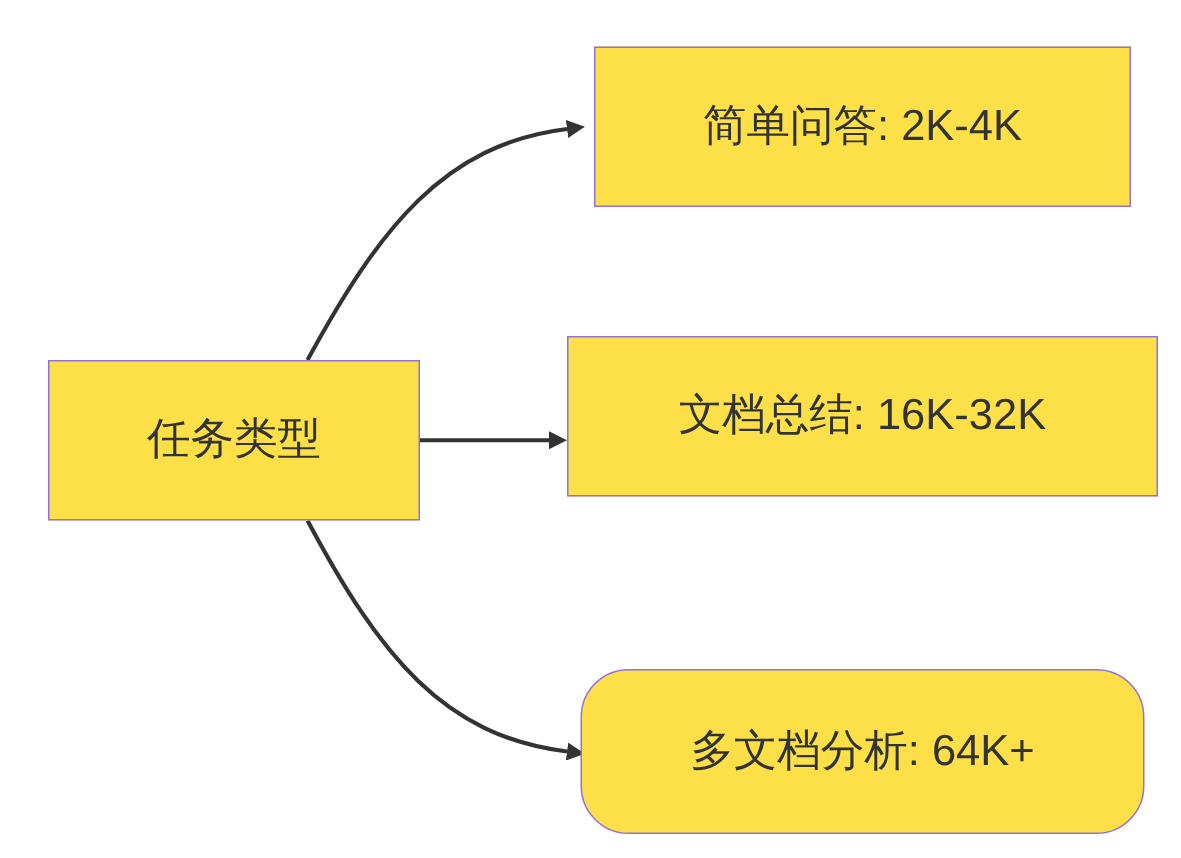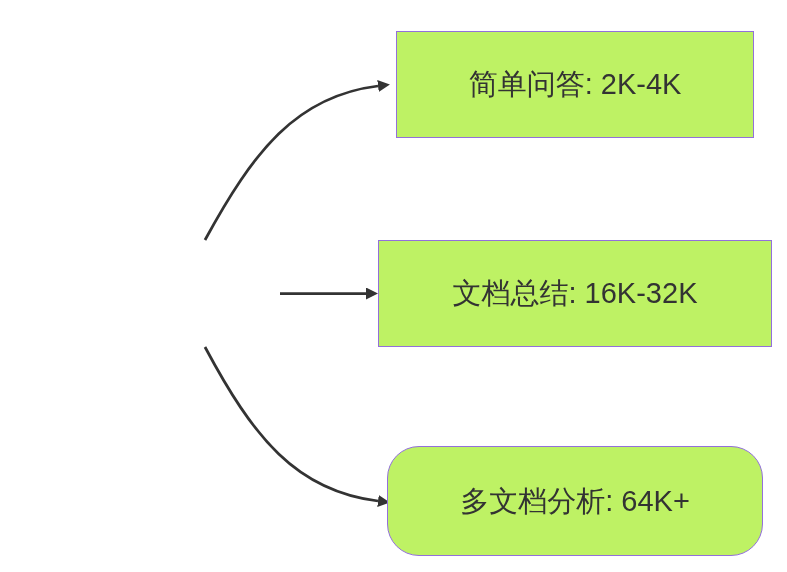--- a/index.html
+++ b/index.html
@@ -21,31 +21,31 @@
     top: 0;
     width: 787px;
     height: 572px;
   }
   .node {
     position: absolute;
     box-sizing: border-box;
     display: flex;
     align-items: center;
     justify-content: center;
-    background: #bef264;
+    background: #fde047;
     border: 1.5px solid #9370DB;
     color: #333333;
     font-size: 29px;
     line-height: 1.2;
     text-align: center;
     white-space: nowrap;
   }
   .node-root        { left: 32px;  top: 240px; width: 248px; height: 107px; }
   .node-simple-qa   { left: 396px; top: 31px;  width: 358px; height: 107px; }
-  .node-doc-summary { left: 378px; top: 240px; width: 394px; height: 107px; }
+  .node-doc-summary { left: 378px; top: 224px; width: 394px; height: 107px; }
   .node-multi-doc   { left: 387px; top: 446px; width: 376px; height: 110px; border-radius: 32px; }
 </style>
 </head>
 <body>
 
 <div class="canvas">
 
   <svg class="edges-layer" width="787" height="572" viewBox="0 0 787 572" xmlns="http://www.w3.org/2000/svg" aria-hidden="true">
     <defs>
       <marker id="arrowhead" viewBox="0 0 12 12" refX="0" refY="6" markerWidth="12" markerHeight="12" markerUnits="userSpaceOnUse" orient="auto">
@@ -53,20 +53,23 @@
       </marker>
     </defs>
 
     <path d="M205,240 C253,152 296,96 378,86" fill="none" stroke="#333333" stroke-width="2.75" marker-end="url(#arrowhead)"></path>
 
     <path d="M280,293.5 L366,293.5" fill="none" stroke="#333333" stroke-width="2.75" marker-end="url(#arrowhead)"></path>
 
     <path d="M205,347 C253,437 296,491 378,501" fill="none" stroke="#333333" stroke-width="2.75" marker-end="url(#arrowhead)"></path>
   </svg>
 
+  <div class="node node-root">
+    <span>任务类型</span>
+  </div>
 
   <div class="node node-simple-qa">
     <span>简单问答: 2K-4K</span>
   </div>
 
   <div class="node node-doc-summary">
     <span>文档总结: 16K-32K</span>
   </div>
 
   <div class="node node-multi-doc">

